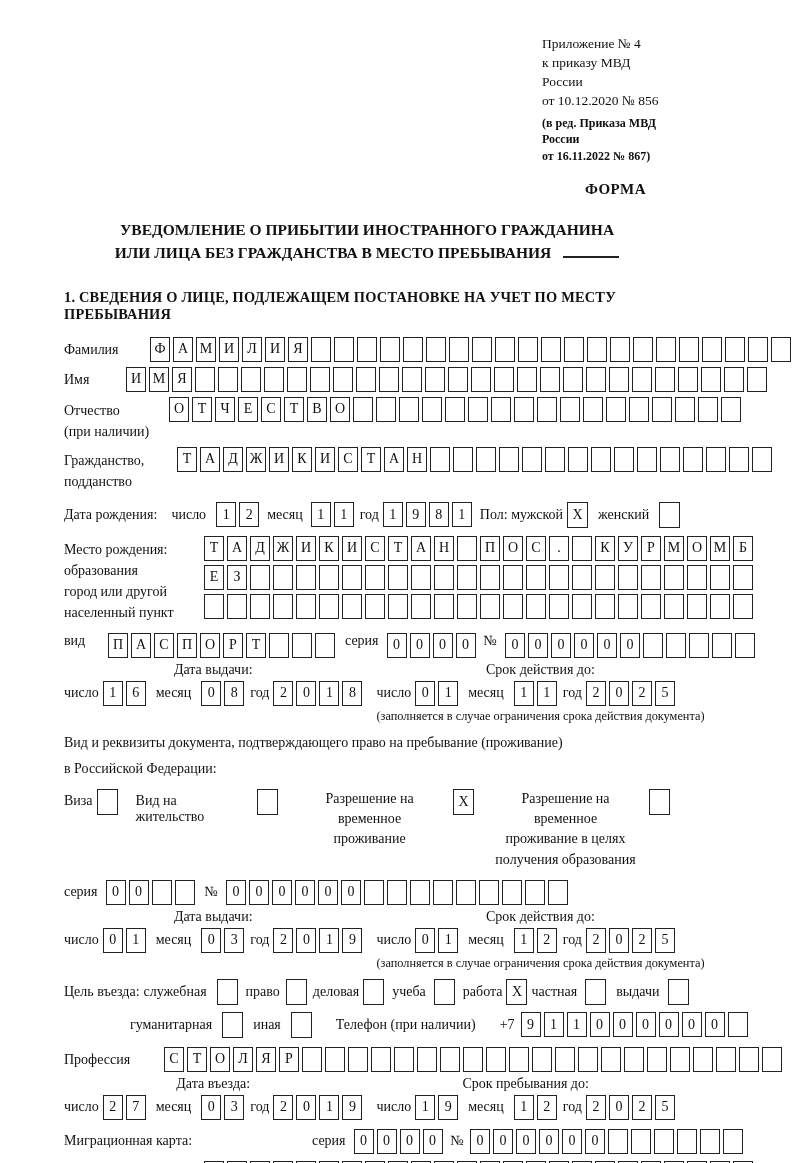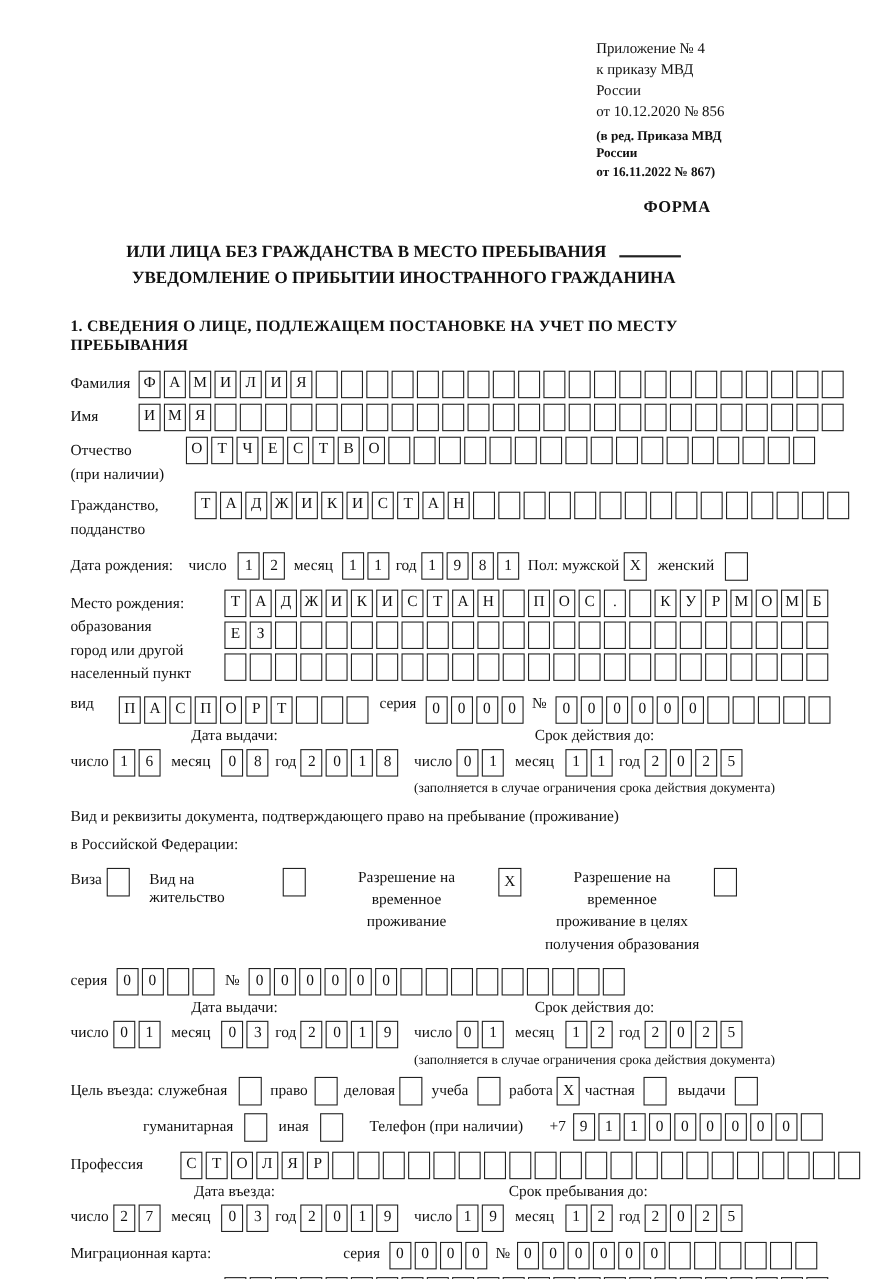--- a/index.html
+++ b/index.html
@@ -70,29 +70,29 @@
     <div>к приказу МВД России</div>
     <div>от 10.12.2020 № 856</div>
     <div class="annex-note">
       <div>(в ред. Приказа МВД России</div>
       <div>от 16.11.2022 № 867)</div>
     </div>
   </div>
   <div class="forma">ФОРМА</div>
 
   <div class="title">
+    <div>УВЕДОМЛЕНИЕ О ПРИБЫТИИ ИНОСТРАННОГО ГРАЖДАНИНА</div>
     <div>
       <span>ИЛИ ЛИЦА БЕЗ ГРАЖДАНСТВА В МЕСТО ПРЕБЫВАНИЯ</span><span class="blank-line"></span>
     </div>
-    <div>УВЕДОМЛЕНИЕ О ПРИБЫТИИ ИНОСТРАННОГО ГРАЖДАНИНА</div>
   </div>
 
   <div class="sec1">1. СВЕДЕНИЯ О ЛИЦЕ, ПОДЛЕЖАЩЕМ ПОСТАНОВКЕ НА УЧЕТ ПО МЕСТУ ПРЕБЫВАНИЯ</div>
 
-  <div class="row" style="margin-top:14px;">
+  <div class="row" style="margin-top:14px;gap:24px;">
     <div class="lbl w62">Фамилия</div>
     <div class="cells">
         <span class="cell">Ф</span>
         <span class="cell">А</span>
         <span class="cell">М</span>
         <span class="cell">И</span>
         <span class="cell">Л</span>
         <span class="cell">И</span>
         <span class="cell">Я</span>
         <span class="cell"></span>

